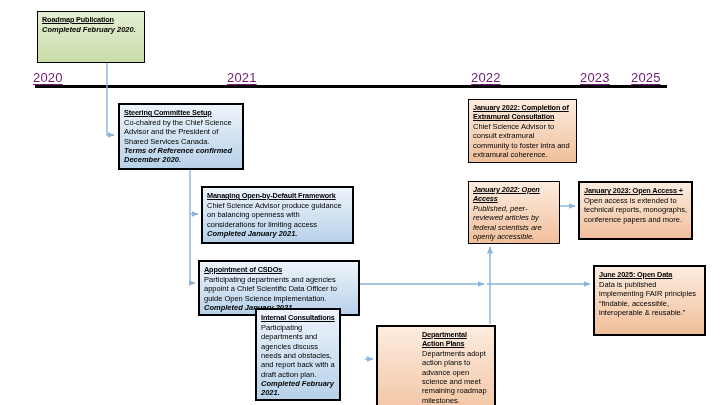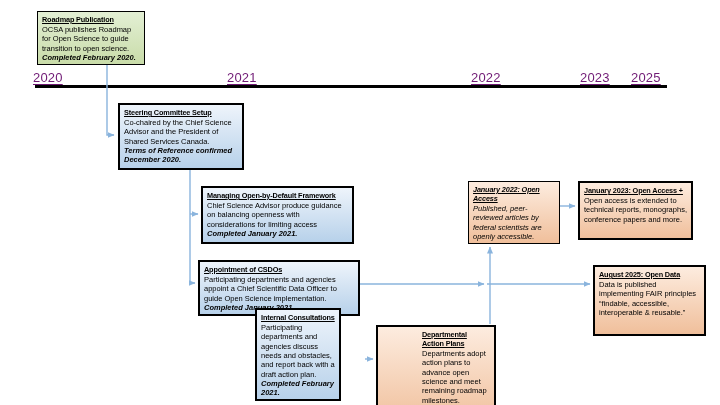--- a/index.html
+++ b/index.html
@@ -73,21 +73,20 @@
       <path d="M365,359 H373" marker-end="url(#arr)"></path>
       <path d="M360,284 H484" marker-end="url(#arr)"></path>
       <path d="M487,284 H590" marker-end="url(#arr)"></path>
       <path d="M490,324 V247" marker-end="url(#arr)"></path>
       <path d="M560,206 H575" marker-end="url(#arr)"></path>
     </g>
   </svg>
 
   <div class="box box-green pos-roadmap">
     <div class="title">Roadmap Publication</div>
-    <div class="body">OCSA publishes Roadmap for Open Science to guide transition to open science.</div>
     <div class="status">Completed February 2020.</div>
   </div>
 
   <div class="box box-blue pos-steering">
     <div class="title">Steering Committee Setup</div>
     <div class="body">Co-chaired by the Chief Science Advisor and the President of Shared Services Canada.</div>
     <div class="status">Terms of Reference confirmed December 2020.</div>
   </div>
 
   <div class="box box-blue pos-managing">
@@ -107,32 +106,37 @@
     <div class="body">Participating departments and agencies discuss needs and obstacles, and report back with a draft action plan.</div>
     <div class="status">Completed February 2021.</div>
   </div>
 
   <div class="box box-orange pos-dap">
     <div class="title">Departmental Action Plans</div>
     <div class="body">Departments adopt action plans to advance open science and meet remaining roadmap milestones.</div>
     <div class="status">To be completed June 2021.</div>
   </div>
 
+  <div class="box box-orange pos-extramural">
+    <div class="title">January 2022: Completion of Extramural Consultation</div>
+    <div class="body">Chief Science Advisor to consult extramural community to foster intra and extramural coherence.</div>
+    <div class="status"></div>
+  </div>
 
   <div class="box box-orange pos-oa2022">
     <div class="title">January 2022: Open Access</div>
     <div class="body">Published, peer-reviewed articles by federal scientists are openly accessible.</div>
     <div class="status"></div>
   </div>
 
   <div class="box box-orange pos-oa2023">
     <div class="title">January 2023: Open Access +</div>
     <div class="body">Open access is extended to technical reports, monographs, conference papers and more.</div>
     <div class="status"></div>
   </div>
 
   <div class="box box-orange pos-od2025">
-    <div class="title">August 2025: Open Data</div>
+    <div class="title">June 2025: Open Data</div>
     <div class="body">Data is published implementing FAIR principles “findable, accessible, interoperable &amp; reusable.”</div>
     <div class="status"></div>
   </div>
 
 </div>
 
 </body></html>

